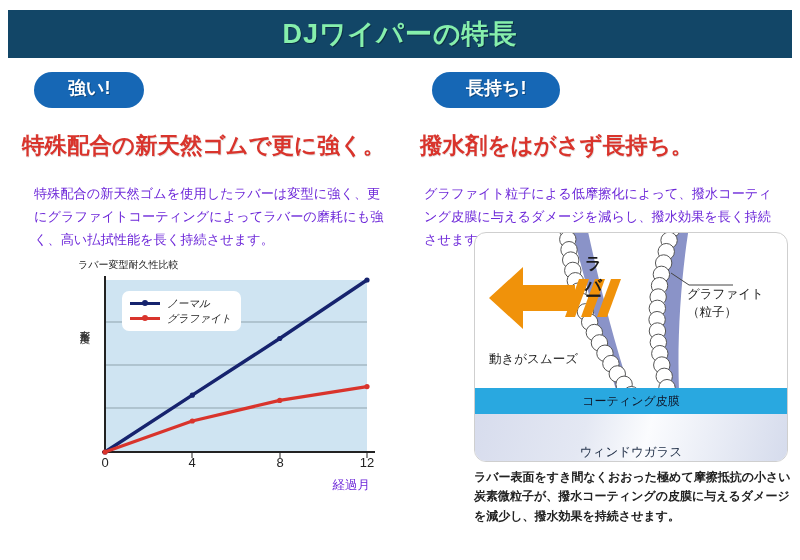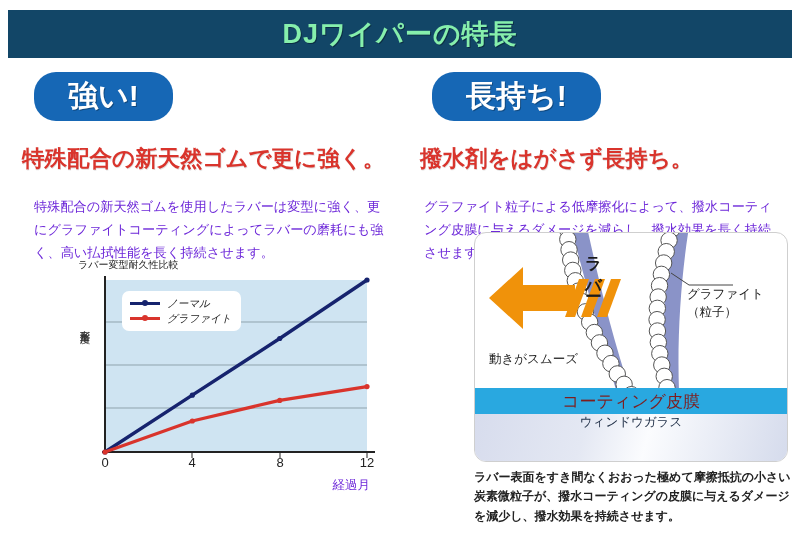--- a/index.html
+++ b/index.html
@@ -29,21 +29,21 @@
   
   .col{position:absolute;top:72px;}
   .col-left{left:22px;width:390px;}
   .col-right{left:420px;width:370px;}
 
   .pill{
     display:inline-block;
     background:#1667b5;
     border-radius:22px;
     padding:7px 34px 9px 34px;
-    color:#fff;font-size:30px;font-weight:bold;
+    color:#fff;font-size:18px;font-weight:bold;
     text-shadow:1px 1px 0 rgba(0,0,0,.3);
     line-height:1.1;
     white-space:nowrap;
   }
   .pill-wrap{margin-left:12px;}
 
   .red-head{
     margin-top:24px;
     font-size:22.5px;font-weight:bold;
     color:#d9342c;
@@ -113,26 +113,26 @@
   
   .diagram{
     position:absolute;left:474px;top:232px;width:312px;height:228px;
     background:#fff;border:1px solid #cfcfcf;border-radius:12px;
     overflow:hidden;
   }
   .layer-coat{
     position:absolute;left:0;right:0;top:155px;height:26px;
     background:#29a8e0;
     display:flex;align-items:center;justify-content:center;
-    color:#7f1d1d;font-size:17px;
+    color:#0f172a;font-size:12px;
   }
   .layer-glass{
     position:absolute;left:0;right:0;top:181px;bottom:0;
     background:linear-gradient(105deg,#d7dced 0%,#e4e8f3 35%,#fbfcfe 55%,#d5dbec 100%);
-    display:flex;align-items:flex-start;justify-content:center;
+    display:flex;align-items:flex-end;justify-content:center;
     color:#23324a;font-size:12.5px;
   }
   .smooth-label{
     position:absolute;left:14px;top:118px;
     font-size:12.5px;color:#222;white-space:nowrap;
   }
   .rubber-label{
     position:absolute;left:108px;top:12px;
     font-size:16.5px;color:#1a1a1a;font-weight:bold;
     writing-mode:vertical-rl;letter-spacing:2px;

